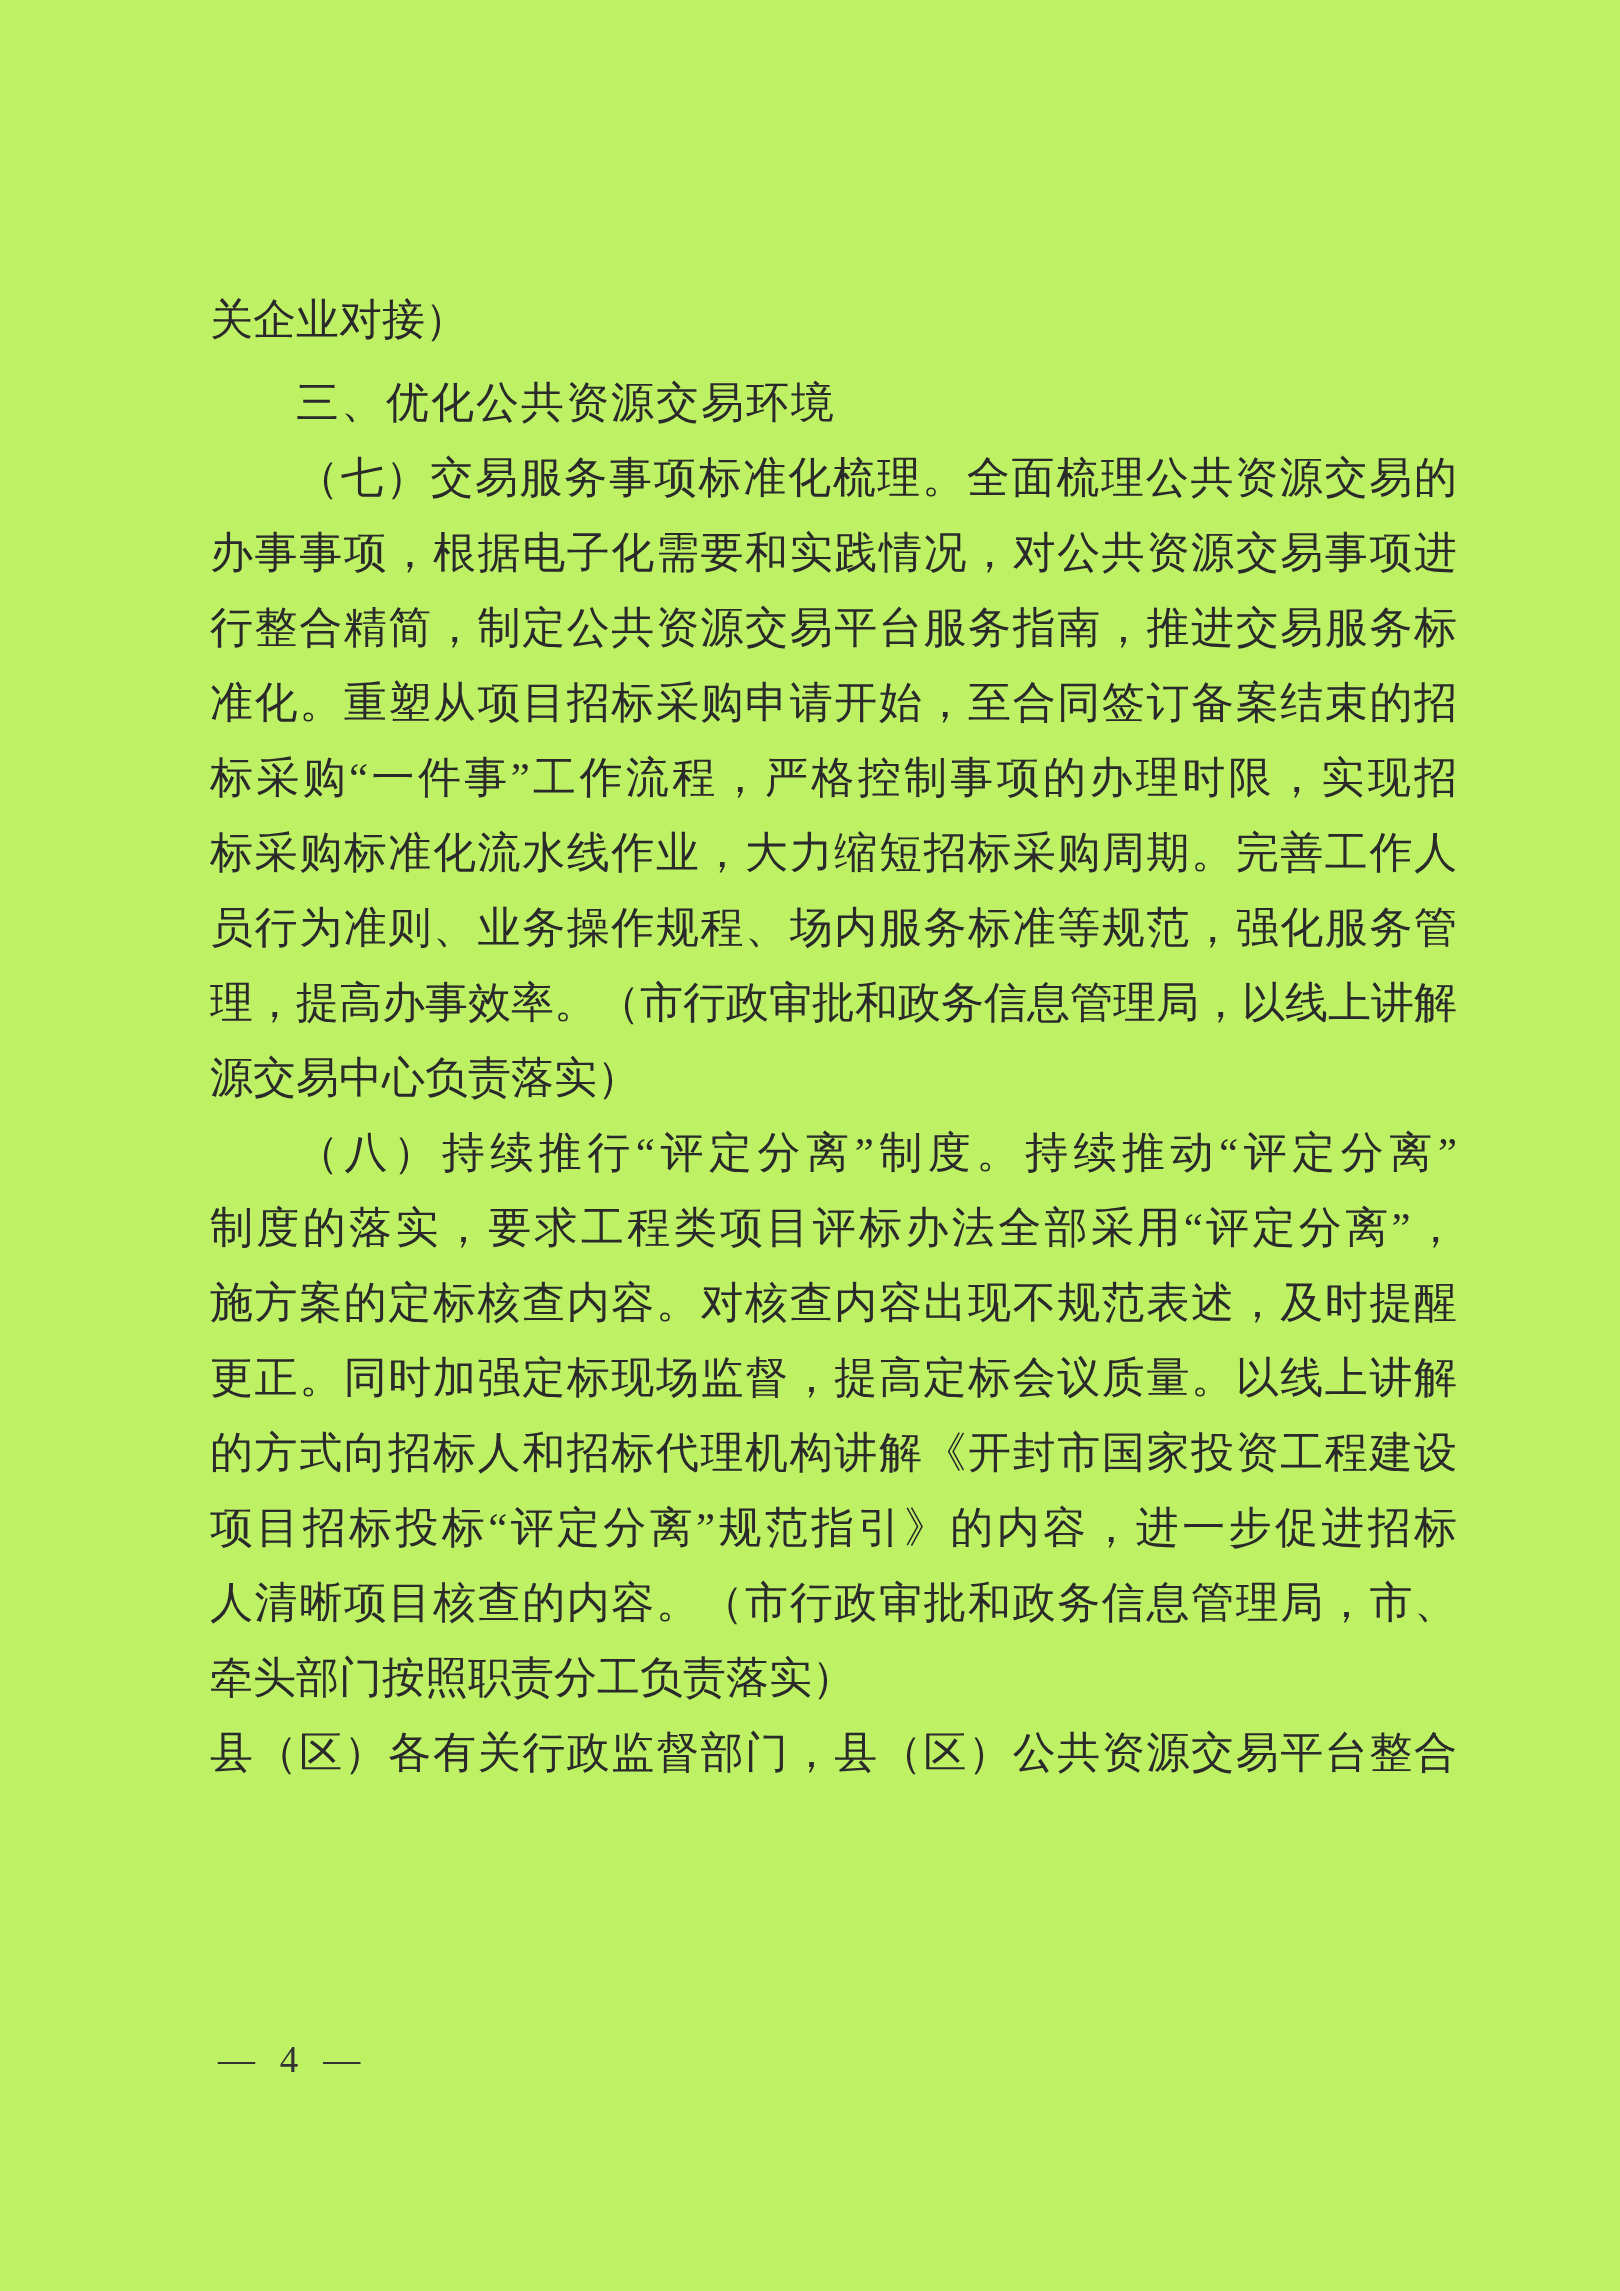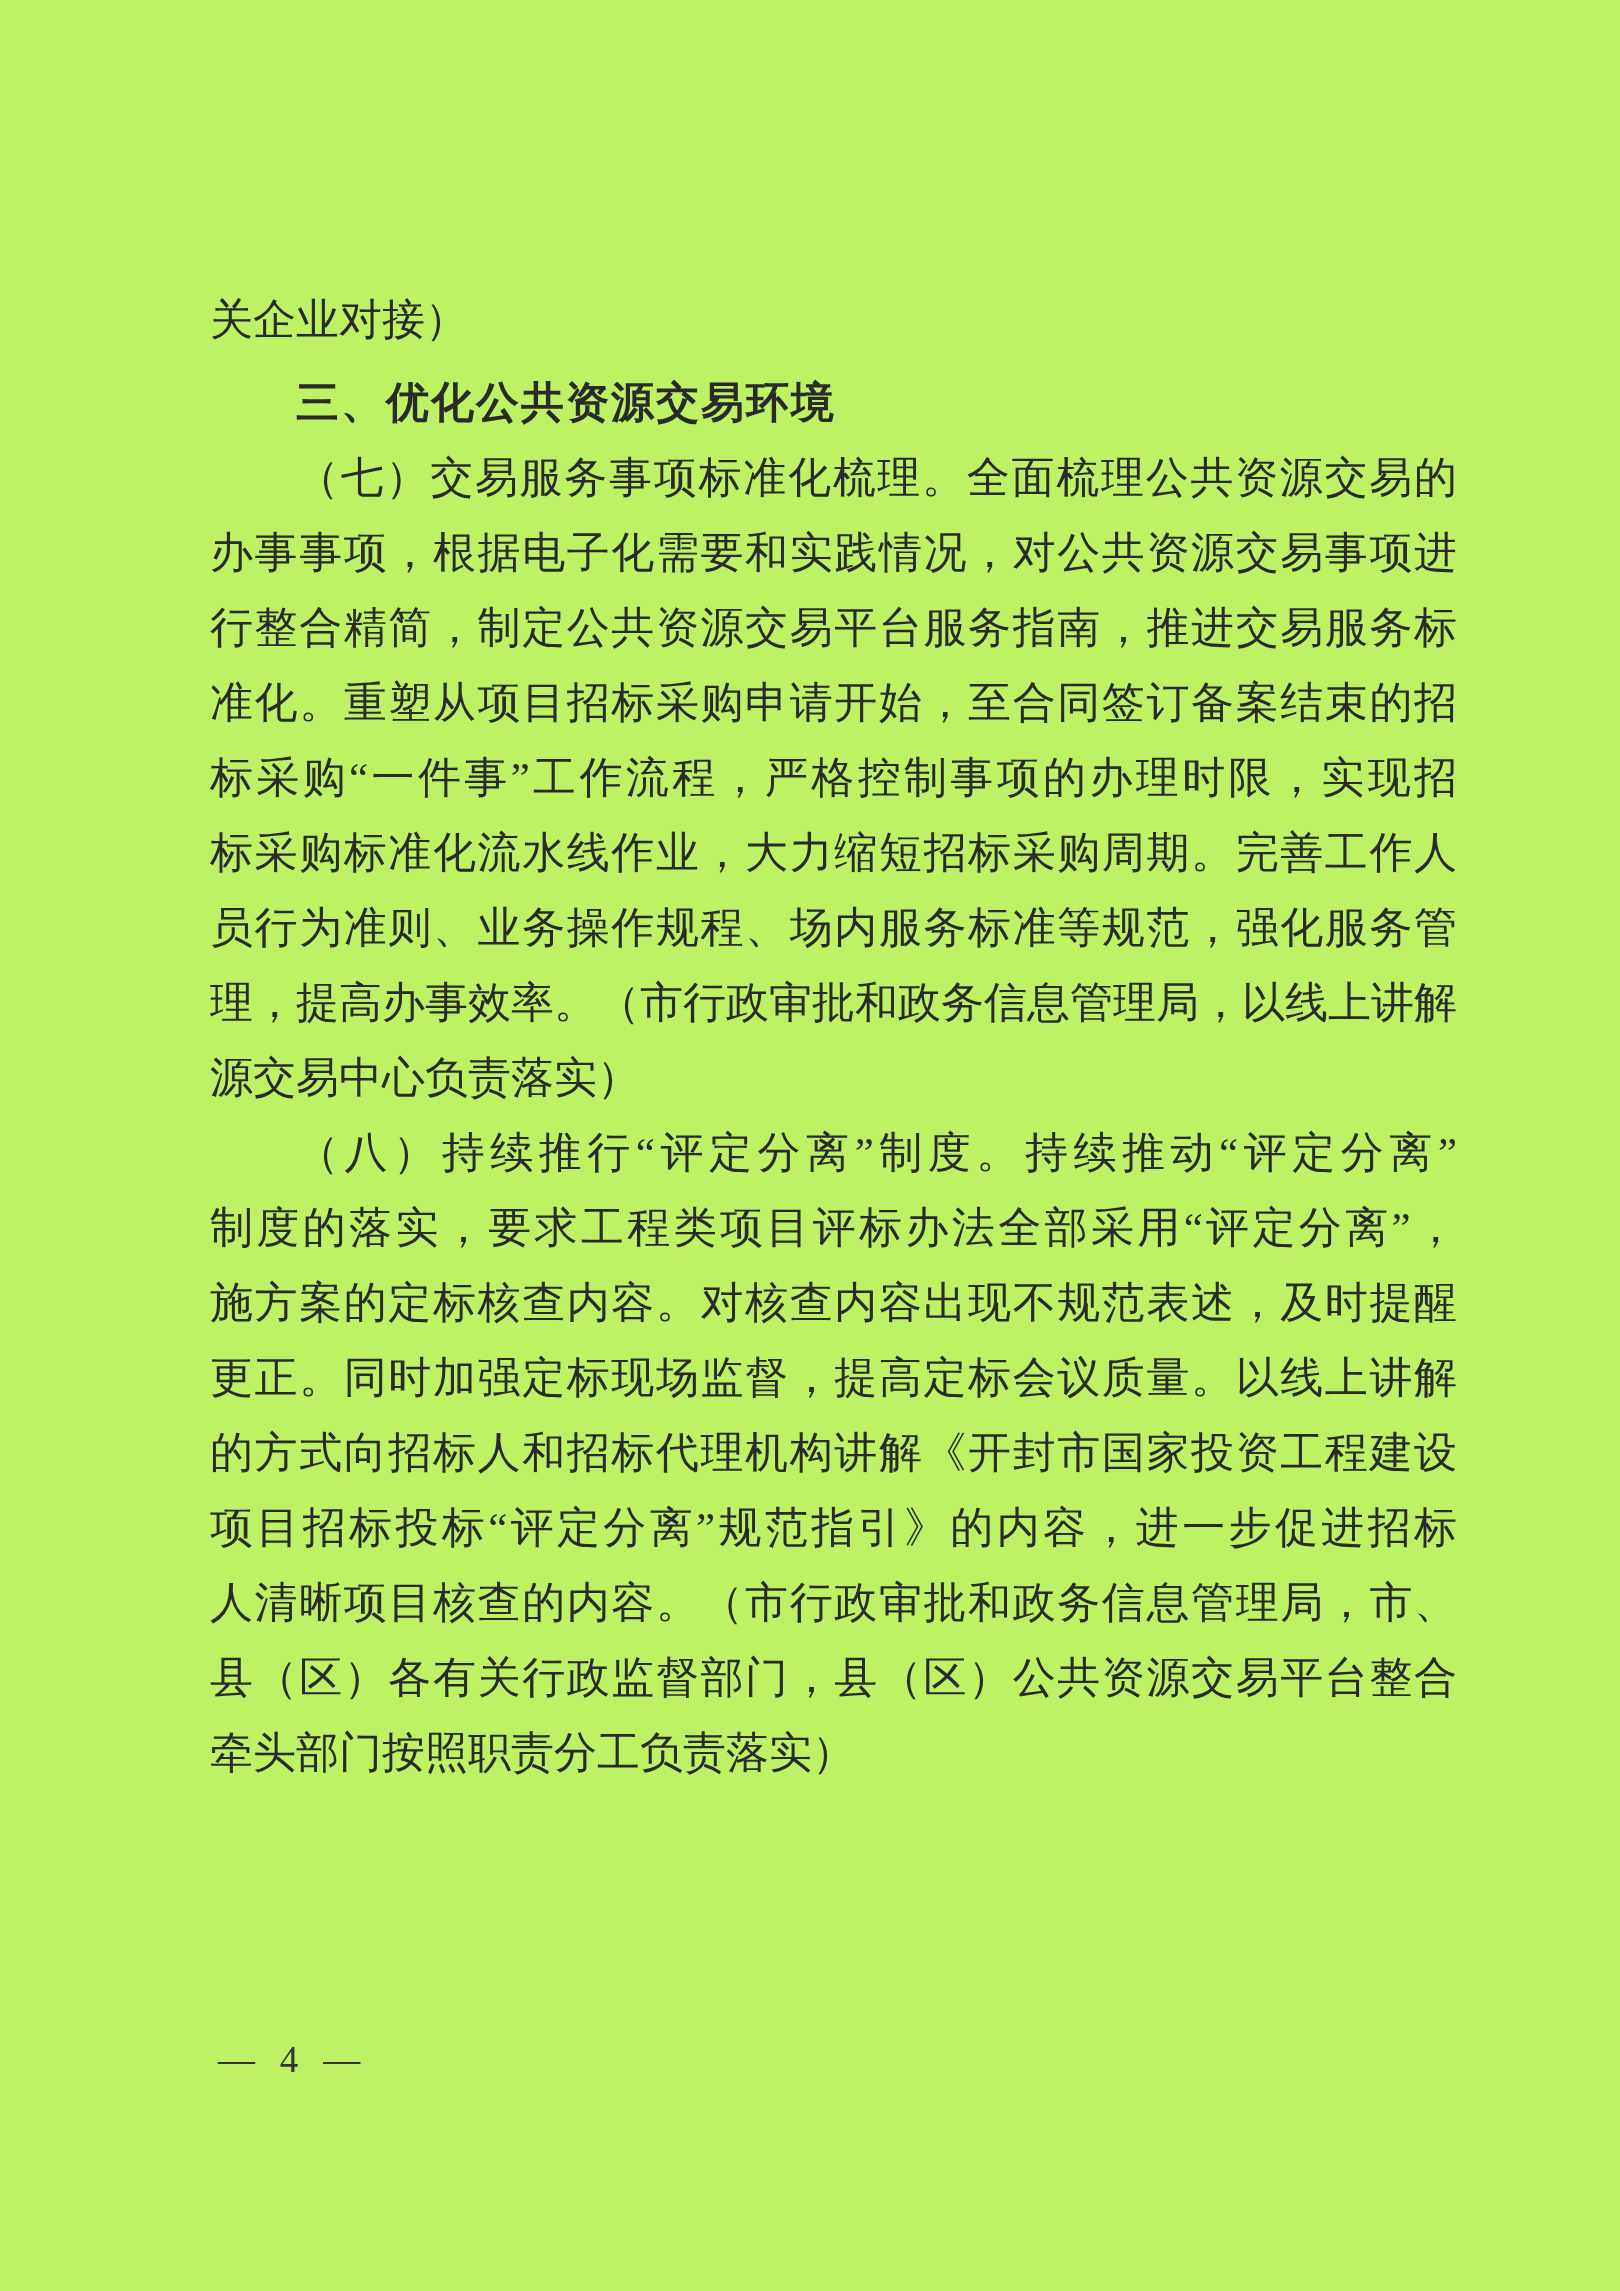--- a/index.html
+++ b/index.html
@@ -31,21 +31,21 @@
     text-align: left;
   }
   .justify {
     text-align: justify;
     text-align-last: justify;
   }
   .indent {
     padding-left: 86px;
   }
   .heading {
-    font-weight: 700;
+    font-weight: 400;
     font-family: "Liberation Sans", sans-serif;
     margin-top: 7.8px;
     letter-spacing: 2px;
   }
   .page-number {
     position: absolute;
     left: 218px;
     top: 2037px;
     font-size: 37px;
     line-height: 45px;
@@ -74,21 +74,21 @@
     <div class="line justify">理，提高办事效率。（市行政审批和政务信息管理局，以线上讲解</div>
     <div class="line">源交易中心负责落实）</div>
 
     <div class="line justify indent">（八）持续推行“评定分离”制度。持续推动“评定分离”</div>
     <div class="line justify">制度的落实，要求工程类项目评标办法全部采用“评定分离”，</div>
     <div class="line justify">施方案的定标核查内容。对核查内容出现不规范表述，及时提醒</div>
     <div class="line justify">更正。同时加强定标现场监督，提高定标会议质量。以线上讲解</div>
     <div class="line justify">的方式向招标人和招标代理机构讲解《开封市国家投资工程建设</div>
     <div class="line justify">项目招标投标“评定分离”规范指引》的内容，进一步促进招标</div>
     <div class="line justify">人清晰项目核查的内容。（市行政审批和政务信息管理局，市、</div>
+    <div class="line">牵头部门按照职责分工负责落实）</div>
     <div class="line justify">县（区）各有关行政监督部门，县（区）公共资源交易平台整合</div>
-    <div class="line">牵头部门按照职责分工负责落实）</div>
 
 
   </div>
 
   <div class="page-number">— 4 —</div>
 </div>
 
 
 </body></html>

